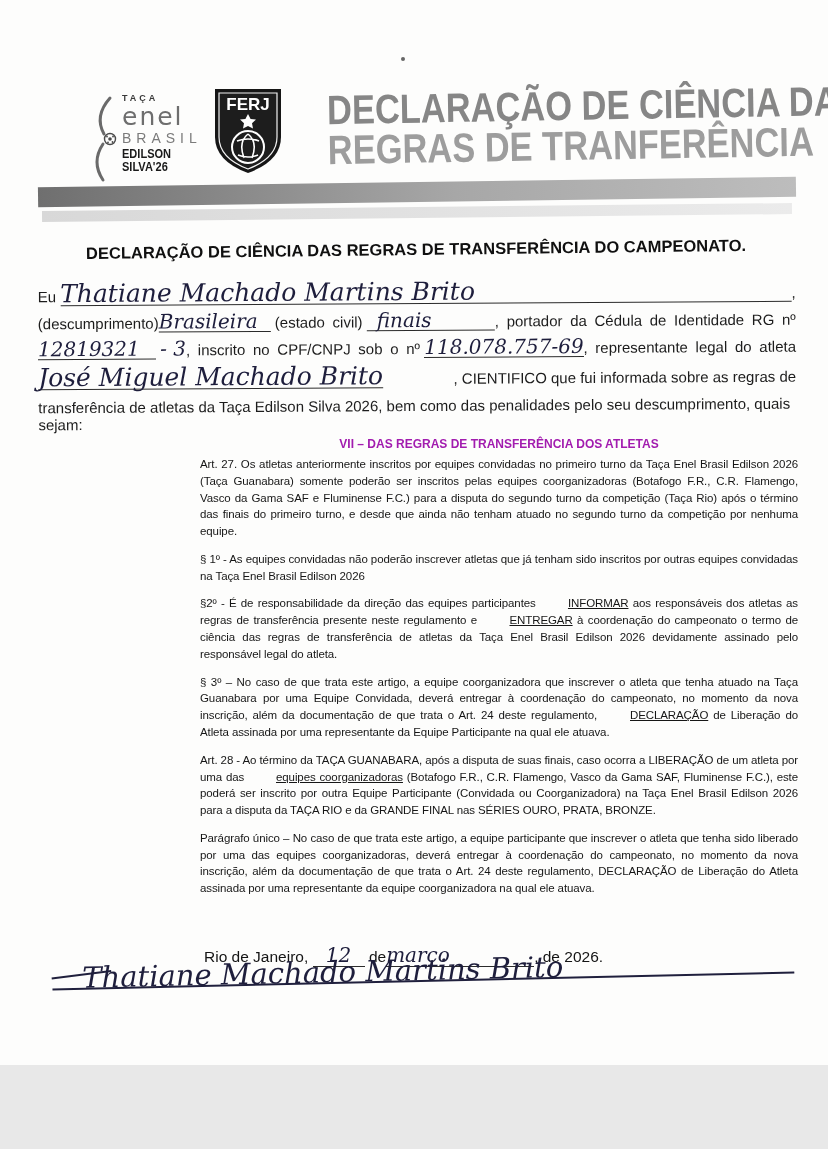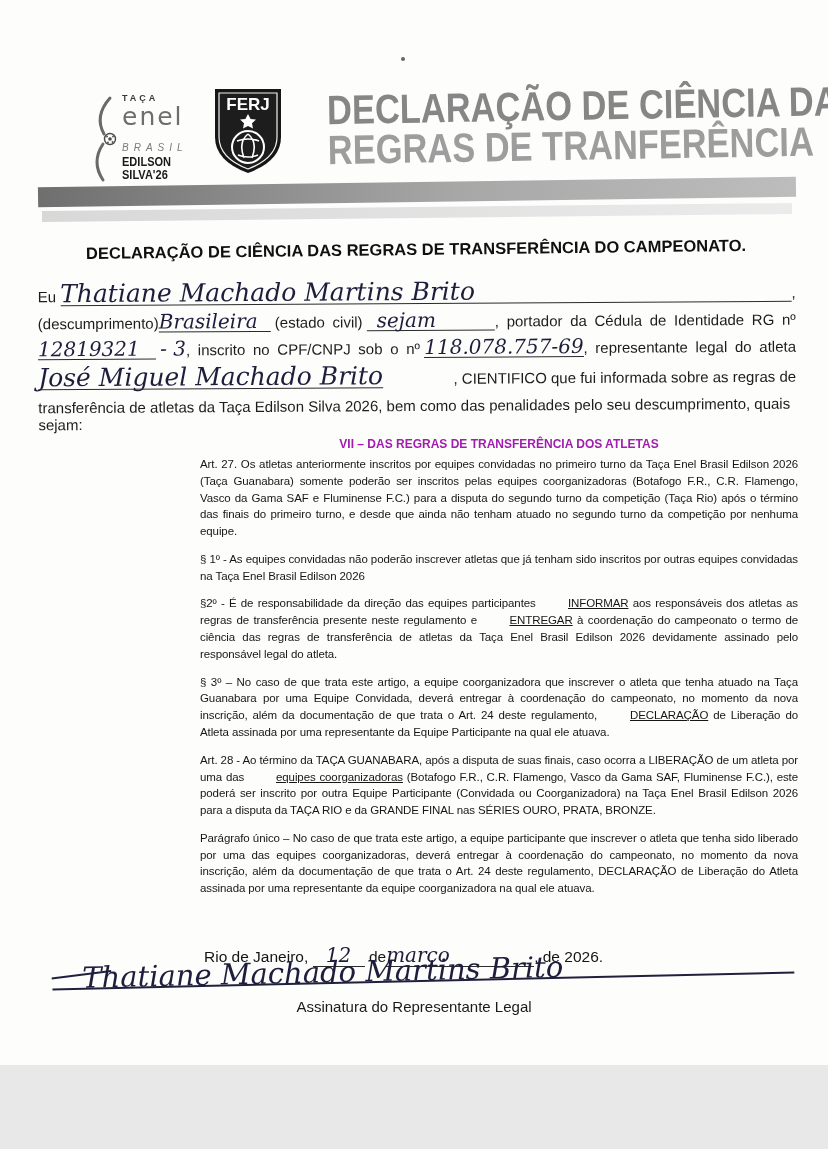--- a/index.html
+++ b/index.html
@@ -9,21 +9,21 @@
     font-family:"Liberation Sans", sans-serif; color:#1c1c1c;
   }
   
   .artifact-dot { position:absolute; top:57px; left:401px; width:4px; height:4px; background:#666; border-radius:50%; }
   .header { position:absolute; top:88px; left:92px; right:8px; height:95px; }
   .logo-enel { position:absolute; left:0; top:6px; width:118px; height:86px; }
   .logo-enel svg { position:absolute; left:-4px; top:0; }
   .enel-text { position:absolute; left:30px; top:0; line-height:1; }
   .enel-taca { font-size:9px; font-weight:bold; letter-spacing:3px; color:#3a3a3a; }
   .enel-brand { font-size:25px; font-weight:400; color:#6e6e6e; letter-spacing:2px; margin-top:1px; font-family:"DejaVu Sans", sans-serif; }
-  .enel-brasil { font-size:10px; letter-spacing:5px; color:#7b7b7b; margin-top:14px;font-style:italic; }
+  .enel-brasil { font-size:14px; letter-spacing:5px; color:#7b7b7b; margin-top:2px; }
   .enel-edition { font-size:12px; font-weight:bold; color:#1a1a1a; margin-top:3px; line-height:1.05; transform:scaleX(.92); transform-origin:left; }
   .logo-ferj { position:absolute; left:118px; top:-2px; }
   .banner { position:absolute; left:190px; top:-2px; width:568px; text-align:center; transform:rotate(-1deg); }
   .banner-line { display:block; font-weight:bold; font-size:41px; line-height:40px; letter-spacing:0px;
                  transform:scaleX(.84); transform-origin:center; white-space:nowrap; }
   .banner-line1 { color:#868686; }
   .banner-line2 { color:#9d9d9d; }
   .bar1 { position:absolute; top:182px; left:38px; width:758px; height:20px;
           background:linear-gradient(90deg,#6f6f6f,#a7a7a7 55%,#bdbdbd); transform:rotate(-0.8deg); }
   .bar2 { position:absolute; top:207px; left:42px; width:750px; height:11px;
@@ -128,21 +128,21 @@
       <span class="lbl">,</span>
     </div>
 
     <div class="fline line2">
       <span class="lbl">(descumprimento)</span>
       <span class="field" style="min-width:112px;">
         <span class="hand hand-md">Brasileira</span>
       </span>&nbsp;
       <span class="lbl">(estado civil)</span>&nbsp;
       <span class="field grow" style="max-width:130px;">
-        <span class="hand hand-md" style="margin-left:10px;">sejam</span>
+        <span class="hand hand-md" style="margin-left:10px;">finais</span>
       </span>
       <span class="lbl grow" style="text-align:right;">, portador da Cédula de Identidade RG nº</span>
     </div>
 
     <div class="fline line3">
       <span class="field" style="min-width:118px;">
         <span class="hand hand-md">12819321</span>
       </span>&nbsp;
       <span class="hand hand-md">- 3</span>
       <span class="lbl">, inscrito no CPF/CNPJ sob o nº</span>&nbsp;
@@ -186,15 +186,14 @@
     </span>
     <span>, de 2026.</span>
   </div>
 
   <div class="sig-block">
     <div class="sig-line">
       <span class="sig-flourish"></span>
       <span class="hand sig-name">Thatiane Machado Martins Brito</span>
     </div>
   </div>
-  <div class="sig-caption">Assinatura do Representante Legal</div>
 
 </div>
 
 </body></html>

